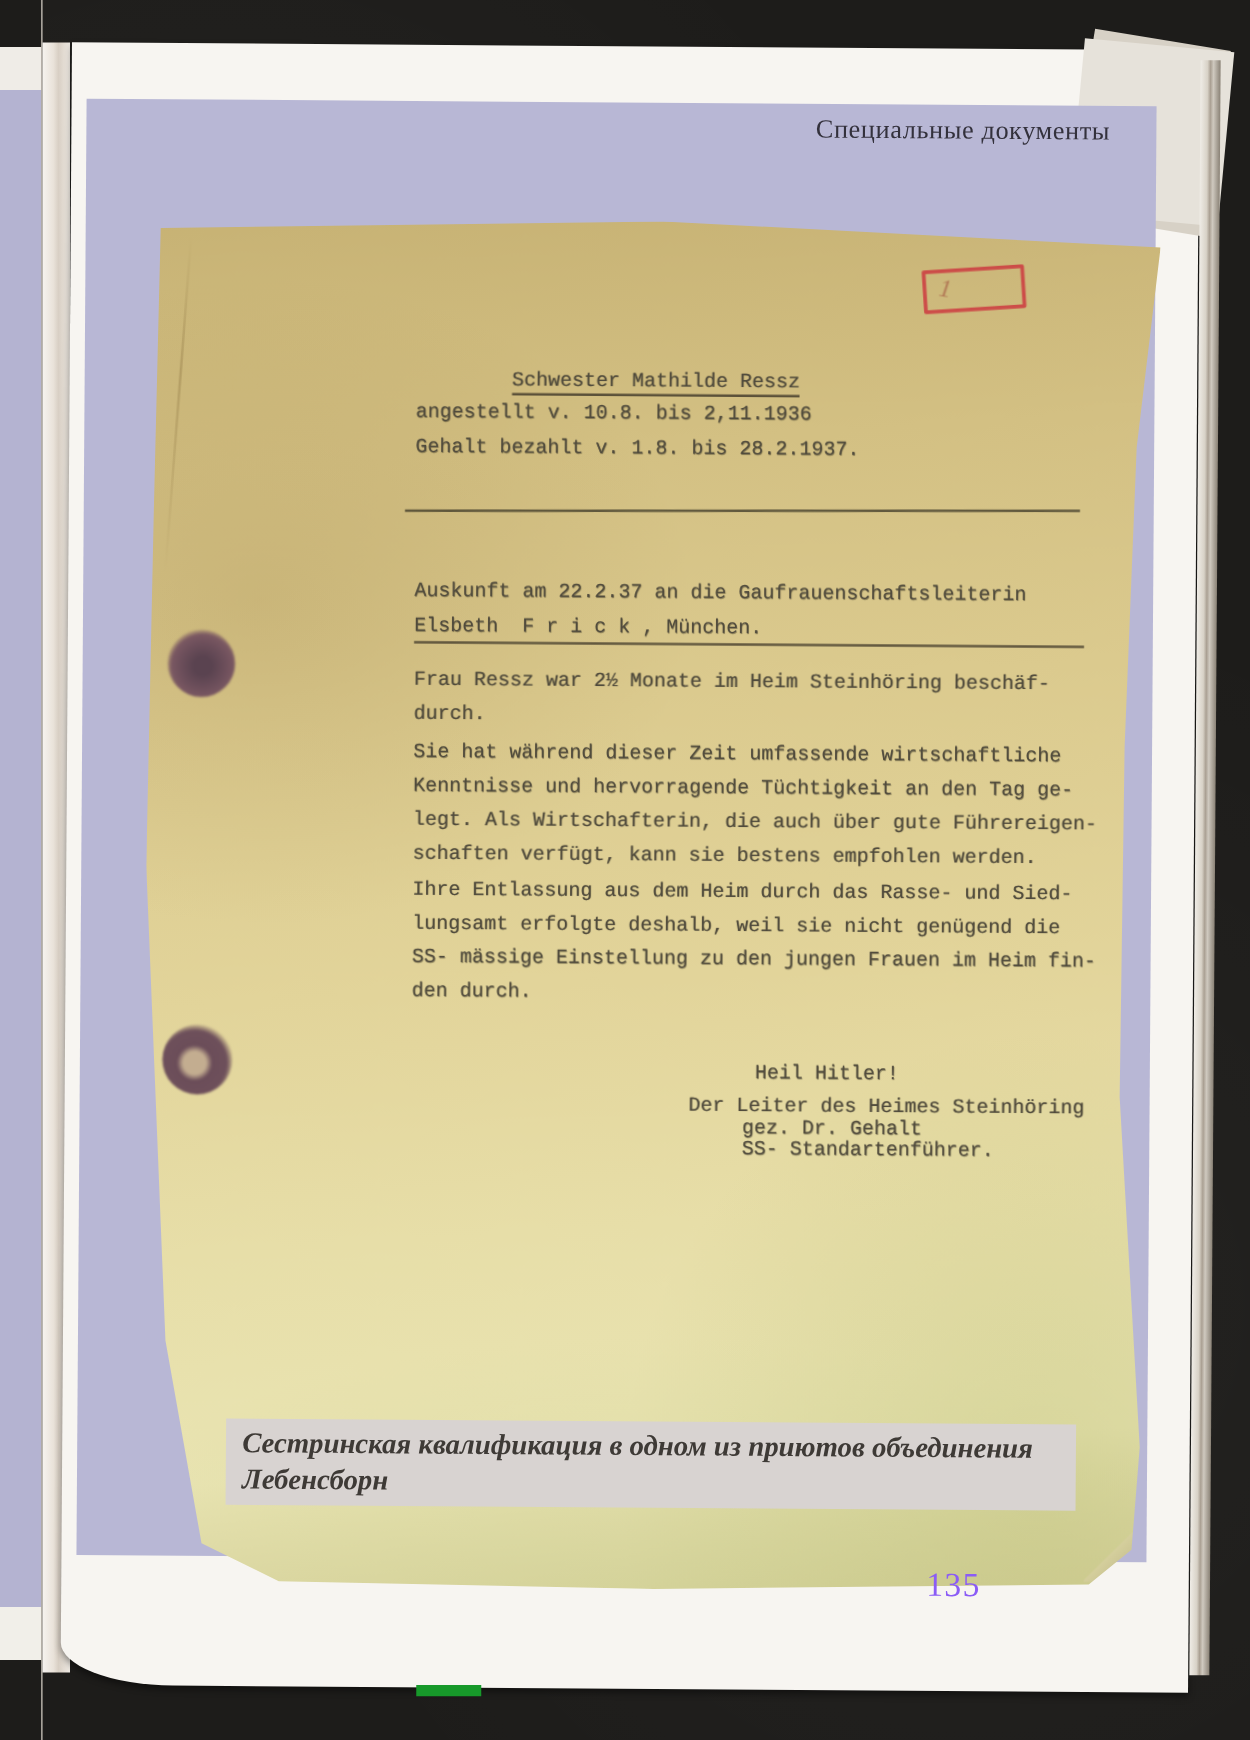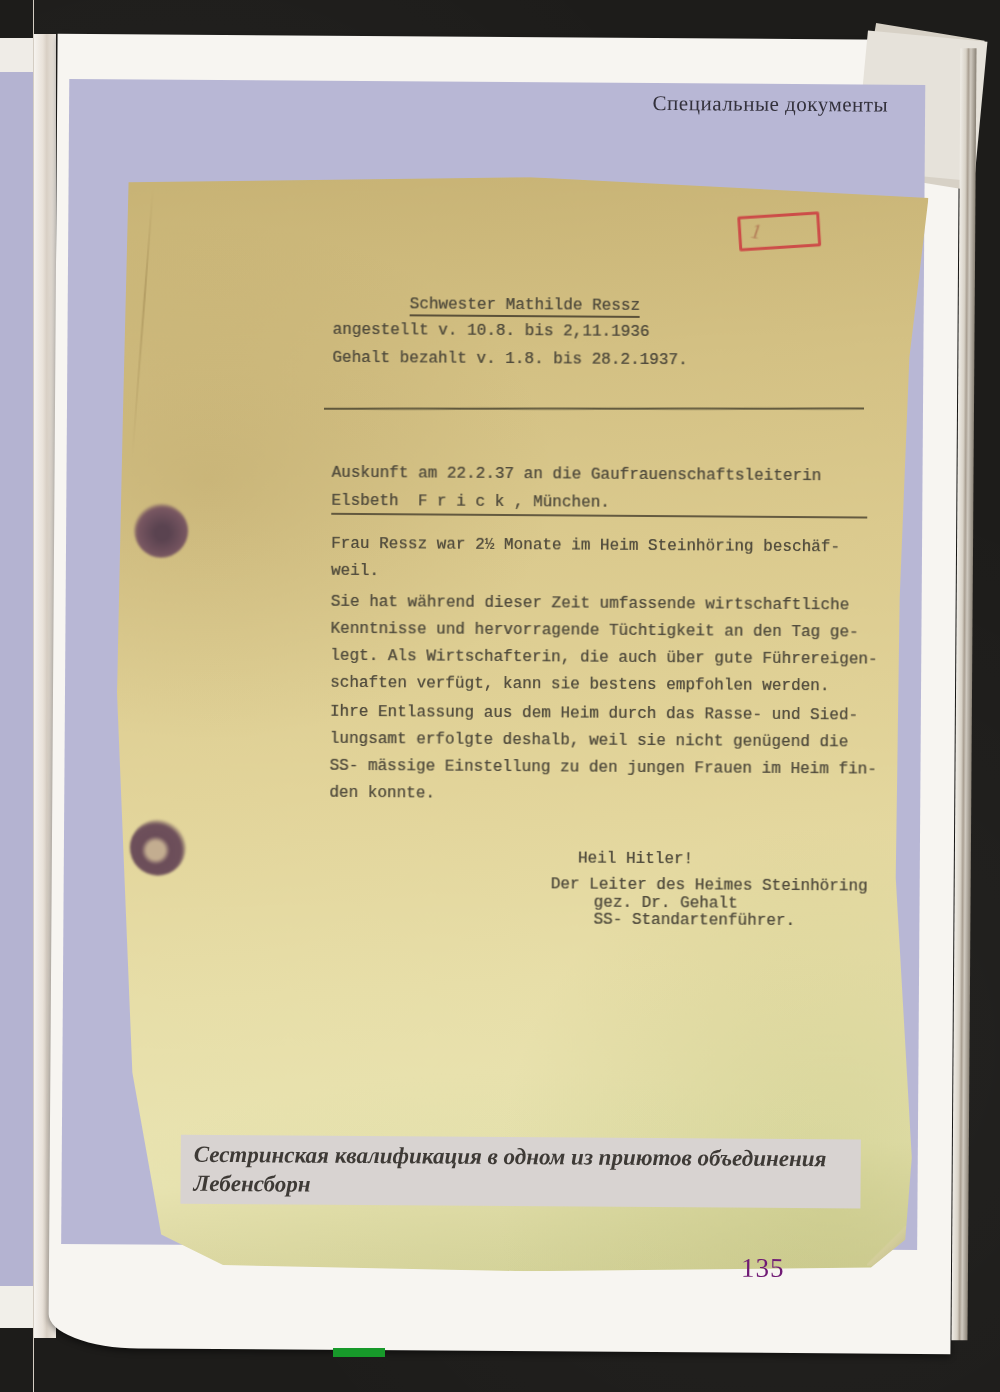--- a/index.html
+++ b/index.html
@@ -56,21 +56,21 @@
   .panel{
     position:absolute;left:12px;top:45px;width:856px;height:1165px;
     background:var(--lavender-panel);
   }
   .running-head{
     position:absolute;top:53px;right:71px;z-index:3;
     font:21px/1.2 "Liberation Serif", serif;color:#33313c;letter-spacing:0.5px;
   }
   .folio{
     position:absolute;left:692px;top:1216px;z-index:3;
-    font:27px/1 "Liberation Serif", serif;color:#701a75;letter-spacing:1px;
+    font:27px/1 "Liberation Serif", serif;color:#8b5cf6;letter-spacing:1px;
   }
   
   .old-doc{
     position:absolute;left:42px;top:93px;width:830px;height:1100px;z-index:1;
     background:
       radial-gradient(ellipse 560px 420px at 12% 28%, rgba(148,118,58,0.20), transparent 62%),
       radial-gradient(ellipse 520px 560px at 88% 92%, rgba(168,176,96,0.28), transparent 65%),
       radial-gradient(ellipse 700px 300px at 50% 101%, rgba(205,208,146,0.45), transparent 72%),
       linear-gradient(176deg,#c7b274 0%,#d3c083 18%,#dbca8e 35%,#e2d49a 55%,#e7dea8 72%,#e9e4b2 88%,#d5d09a 100%);
     clip-path:polygon(18px 10px,420px 2px,818px 20px,800px 180px,792px 420px,
@@ -165,31 +165,31 @@
       <div class="tl" style="top:174px;">Gehalt bezahlt v. 1.8. bis 28.2.1937.</div>
 
       <div class="doc-rule"></div>
 
       <div class="tl" style="top:289px;">Auskunft am 22.2.37 an die Gaufrauenschaftsleiterin</div>
       <div class="addressee-row">
         <div class="tl">Elsbeth  F r i c k , München.</div>
       </div>
 
       <div class="tl" style="top:360px;">Frau Ressz war 2½ Monate im Heim Steinhöring beschäf-</div>
-      <div class="tl" style="top:387px;">weil.</div>
+      <div class="tl" style="top:387px;">durch.</div>
       <div class="tl" style="top:418px;">Sie hat während dieser Zeit umfassende wirtschaftliche</div>
       <div class="tl" style="top:445px;">Kenntnisse und hervorragende Tüchtigkeit an den Tag ge-</div>
       <div class="tl" style="top:472px;">legt. Als Wirtschafterin, die auch über gute Führereigen-</div>
       <div class="tl" style="top:499px;">schaften verfügt, kann sie bestens empfohlen werden.</div>
       <div class="tl" style="top:528px;">Ihre Entlassung aus dem Heim durch das Rasse- und Sied-</div>
       <div class="tl" style="top:555px;">lungsamt erfolgte deshalb, weil sie nicht genügend die</div>
       <div class="tl" style="top:582px;">SS- mässige Einstellung zu den jungen Frauen im Heim fin-</div>
-      <div class="tl" style="top:609px;">den konnte.</div>
-
-      <div class="tl" style="top:673px;left:472px;">Heil Hitler!</div>
+      <div class="tl" style="top:609px;">den durch.</div>
+
+      <div class="tl" style="top:673px;left:498px;">Heil Hitler!</div>
       <div class="tl" style="top:699px;left:445px;">Der Leiter des Heimes Steinhöring</div>
       <div class="tl" style="top:717px;left:488px;">gez. Dr. Gehalt</div>
       <div class="tl" style="top:734px;left:488px;">SS- Standartenführer.</div>
 
       <div class="grommet grommet-1"></div>
       <div class="grommet grommet-2"></div>
     </div>
 
     <div class="caption">
       <div>Сестринская квалификация в одном из приютов объединения</div>

